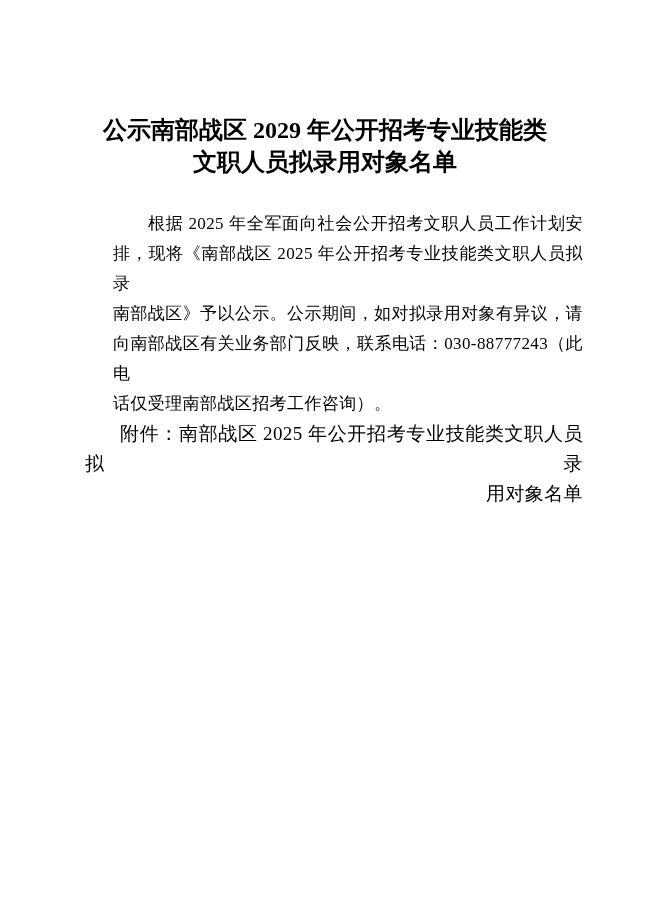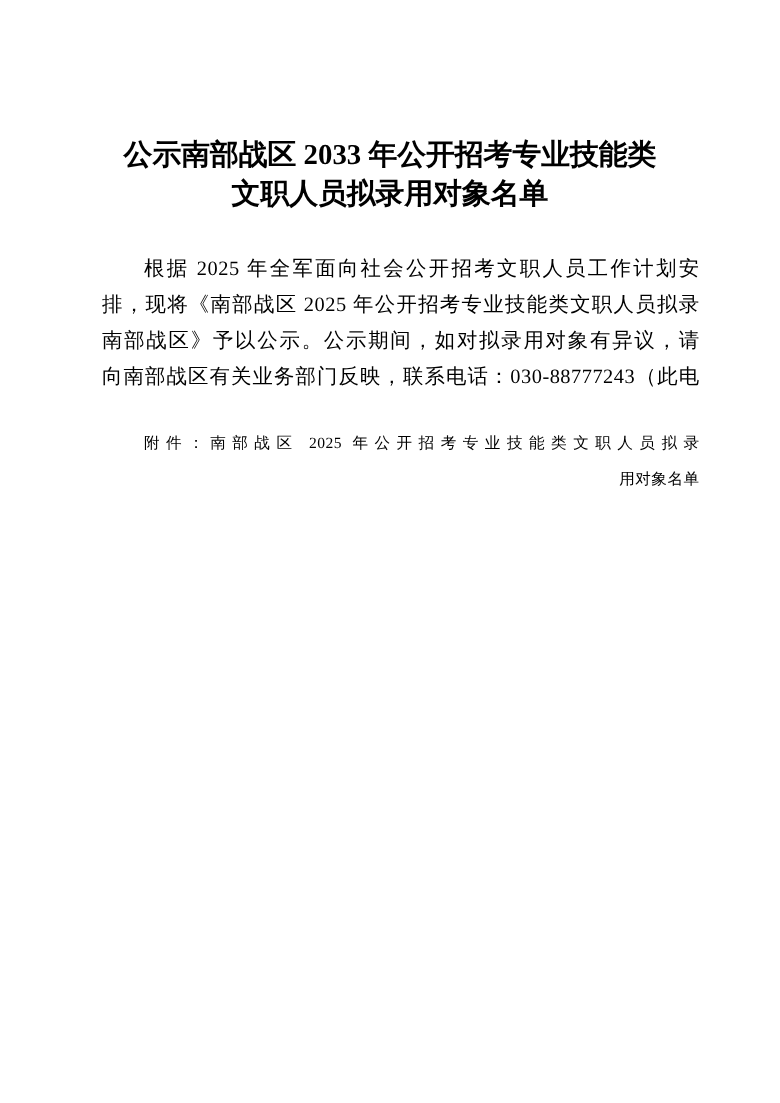--- a/index.html
+++ b/index.html
@@ -30,64 +30,65 @@
     white-space: nowrap;
   }
   .doc-body {
     margin-top: 31px;
     padding-left: 85px;
     padding-right: 67px;
     font-size: 17px;
     line-height: 30px;
     letter-spacing: 0.4px;
     color: #000000;
+    margin-left: 28px;
   }
   .line {
     min-height: 30px;
     white-space: normal;
   }
   .line.justified {
     text-align: justify;
     text-align-last: justify;
   }
   .line.first-indent {
     text-indent: 35px;
   }
   .line.plain {
     text-align: left;
   }
   .attachment {
-    margin-top: 25px;
     padding-left: 85px;
     padding-right: 67px;
-    font-size: 13px;
+    font-size: 19px;
     line-height: 30px;
     letter-spacing: 0.4px;
     color: #000000;
   }
   .attachment .cont-indent {
     padding-left: 97px;
     text-align: right;
   }
 </style>
 </head>
 <body>
 
 <div class="page">
 
   <div class="doc-title">
-    <div class="title-line">公示南部战区 2033 年公开招考专业技能类</div>
+    <div class="title-line">公示南部战区 2029 年公开招考专业技能类</div>
     <div class="title-line">文职人员拟录用对象名单</div>
   </div>
 
   <div class="doc-body">
     <div class="line justified first-indent">根据 2025 年全军面向社会公开招考文职人员工作计划安</div>
     <div class="line justified">排，现将《南部战区 2025 年公开招考专业技能类文职人员拟录</div>
     <div class="line justified">南部战区》予以公示。公示期间，如对拟录用对象有异议，请</div>
     <div class="line justified">向南部战区有关业务部门反映，联系电话：030-88777243（此电</div>
+    <div class="line plain">话仅受理南部战区招考工作咨询）。</div>
   </div>
 
   <div class="attachment">
     <div class="line justified first-indent">附件：南部战区 2025 年公开招考专业技能类文职人员拟录</div>
     <div class="line plain cont-indent">用对象名单</div>
   </div>
 
 </div>
 
 </body></html>

